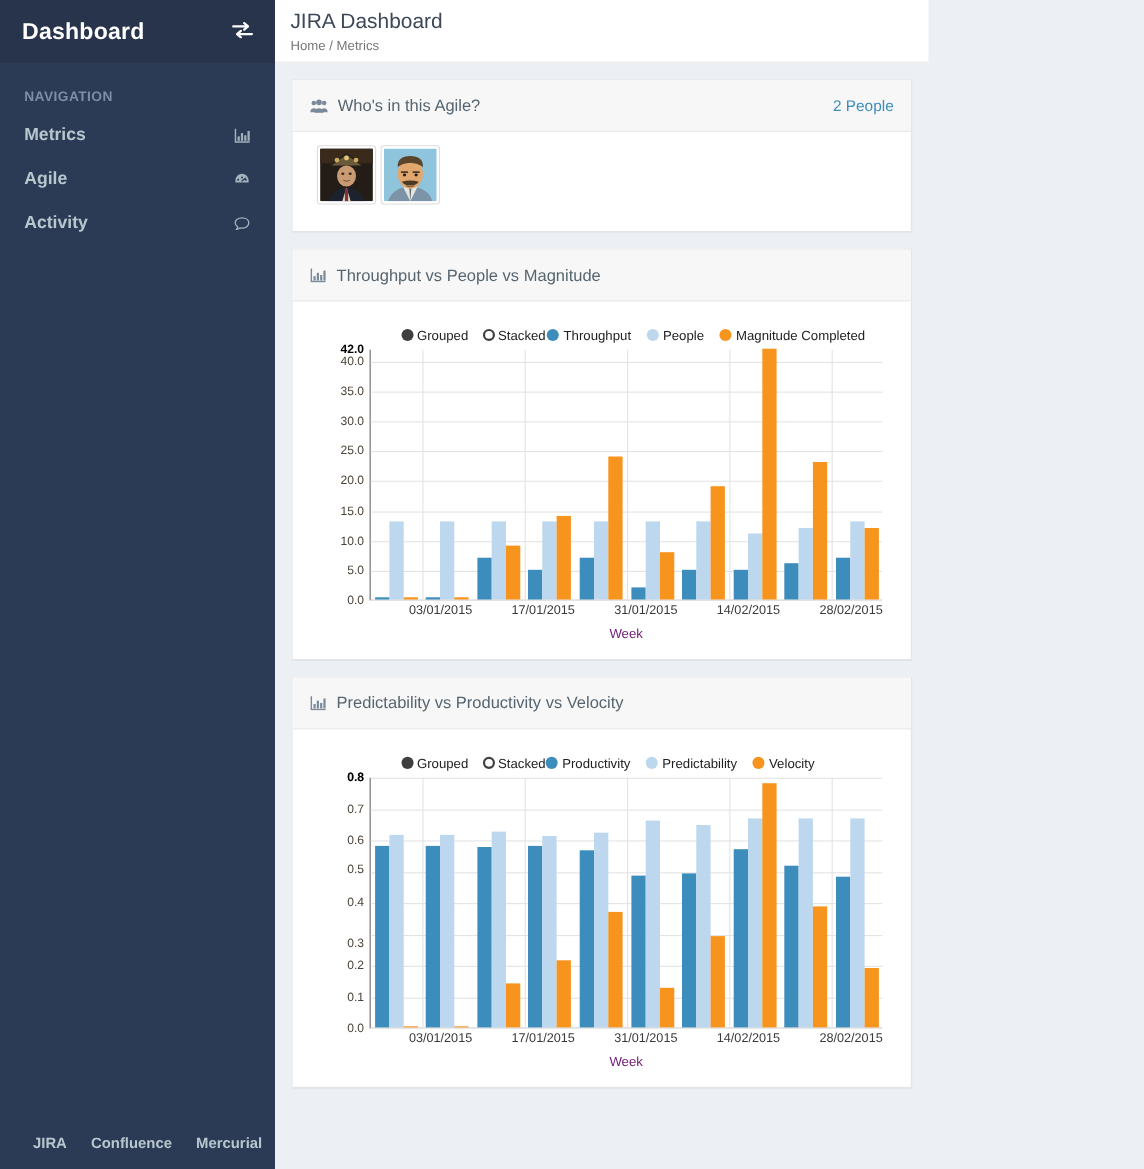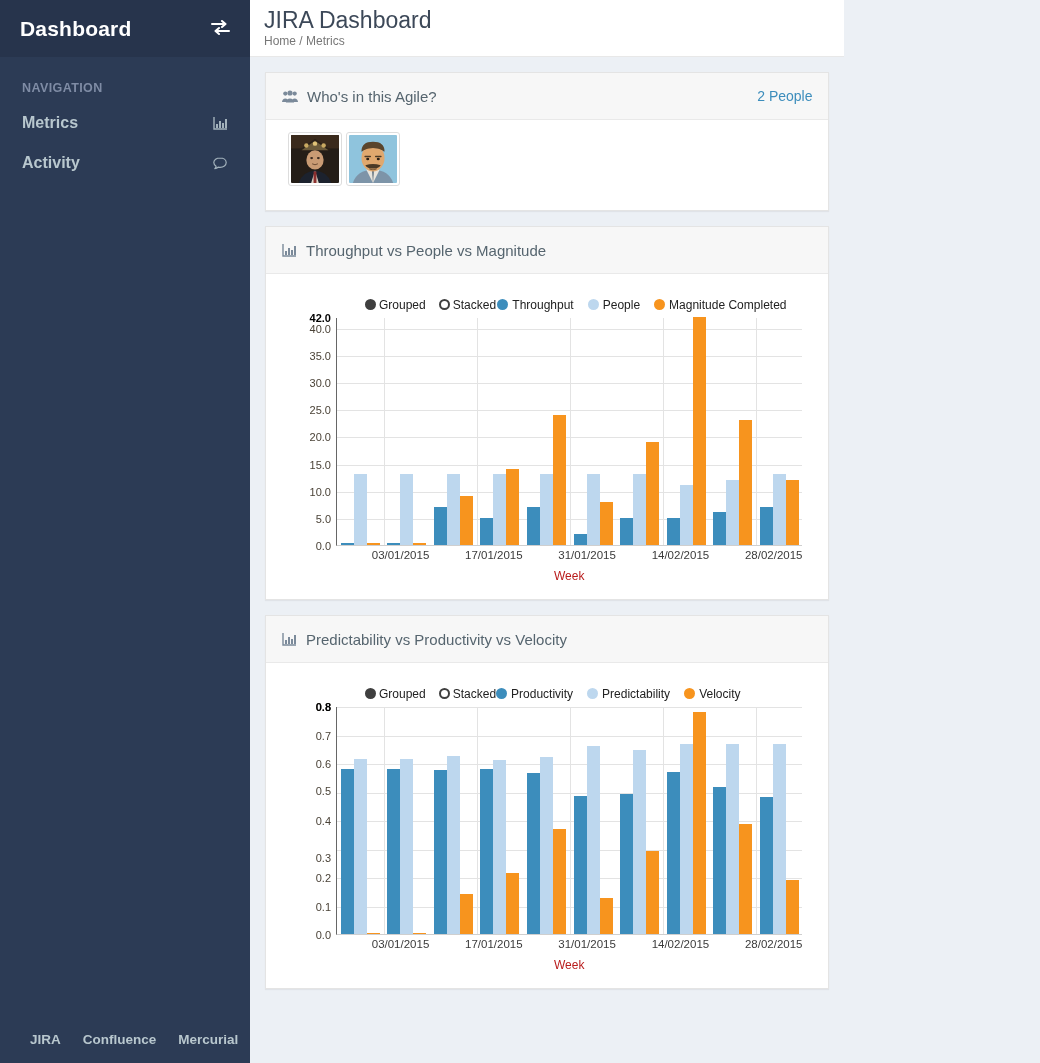--- a/index.html
+++ b/index.html
@@ -46,21 +46,21 @@
     color: #b8c7ce; font-size: 13.5px; font-weight: bold;
   }
   .sidebar-footer span { cursor: pointer; }
 
   
   .main { flex: 1; height: 1063px; background: #ecf0f5; display: flex; flex-direction: column; }
   .topbar {
     height: 57px; background: #ffffff; border-bottom: 1px solid #e8e8e8;
     padding: 8px 0 0 14px;
   }
-  .topbar h1 { font-size: 23px; color: #3c4858; font-weight: normal; line-height: 24px; }
+  .topbar h1 { font-size: 19px; color: #3c4858; font-weight: normal; line-height: 24px; }
   .breadcrumb { font-size: 12px; color: #777; margin-top: 2px; }
 
   .content { flex: 1; padding: 15px; overflow: hidden; }
 
   .box {
     background: #ffffff; border-top: 3px solid #ffffff;
     border: 1px solid #e4e4e4; margin-bottom: 15px;
     box-shadow: 0 1px 1px rgba(0,0,0,.05);
   }
   .box-header {
@@ -106,21 +106,21 @@
     border-left: 1px solid #666; border-bottom: 1px solid #cfcfcf;
   }
   .gridline { position: absolute; left: 0; right: 0; height: 1px; background: #e3e3e3; }
   .vgrid { position: absolute; top: 0; bottom: 0; width: 1px; background: #e3e3e3; }
   .groups { position: absolute; left: 0; right: 0; top: 0; bottom: 0; display: flex; }
   .bar-group { flex: 1; display: flex; align-items: flex-end; justify-content: center; gap: 0px; height: 100%; }
   .bar { width: 13px; }
   .x-axis { display: flex; margin-left: 44px; margin-top: 3px; }
   .x-slot { flex: 1; text-align: center; font-size: 11.5px; color: #3a3a3a; }
   .x-slot.blank { visibility: hidden; }
-  .x-title { text-align: center; font-size: 12px; color: #b91c1c; margin-top: 8px; margin-left: 44px; }
+  .x-title { text-align: center; font-size: 12px; color: #701a75; margin-top: 8px; margin-left: 44px; }
 </style>
 </head>
 <body>
 
 <div class="app">
 
   <aside class="sidebar">
     <div class="sidebar-logo">
       <span class="brand">Dashboard</span>
       <span class="toggle-ic">
@@ -139,20 +139,32 @@
         <svg width="15" height="14" viewBox="0 0 15 14" aria-hidden="true">
           <path d="M1 1v12h13" stroke="#b8c7ce" stroke-width="1.4" fill="none"></path>
           <rect x="3" y="8" width="2" height="4" fill="#b8c7ce"></rect>
           <rect x="6" y="5" width="2" height="7" fill="#b8c7ce"></rect>
           <rect x="9" y="7" width="2" height="5" fill="#b8c7ce"></rect>
           <rect x="12" y="3" width="2" height="9" fill="#b8c7ce"></rect>
         </svg>
       </span>
     </div>
 
+    <div class="nav-item">
+      <span class="nav-label">Agile</span>
+      <span class="nav-ic">
+        <svg width="16" height="14" viewBox="0 0 16 14" aria-hidden="true">
+          <path d="M8 2a6 6 0 0 0-6 6v2h12V8a6 6 0 0 0-6-6z" fill="#b8c7ce"></path>
+          <path d="M8 8.5l3-2.5" stroke="#2c3b55" stroke-width="1.2" stroke-linecap="round"></path>
+          <circle cx="4.5" cy="7.5" r=".9" fill="#2c3b55"></circle>
+          <circle cx="8" cy="5.4" r=".9" fill="#2c3b55"></circle>
+          <circle cx="11.5" cy="7.5" r=".9" fill="#2c3b55"></circle>
+        </svg>
+      </span>
+    </div>
 
     <div class="nav-item">
       <span class="nav-label">Activity</span>
       <span class="nav-ic">
         <svg width="16" height="15" viewBox="0 0 16 15" aria-hidden="true">
           <path d="M8 2C4.5 2 1.8 4 1.8 6.6c0 1.5.9 2.8 2.3 3.6-.1.8-.6 1.7-1.3 2.4 1.4-.2 2.6-.8 3.3-1.4.6.1 1.2.2 1.9.2 3.5 0 6.2-2 6.2-4.8S11.5 2 8 2z" stroke="#b8c7ce" stroke-width="1.2" fill="none" stroke-linejoin="round"></path>
         </svg>
       </span>
     </div>
 

